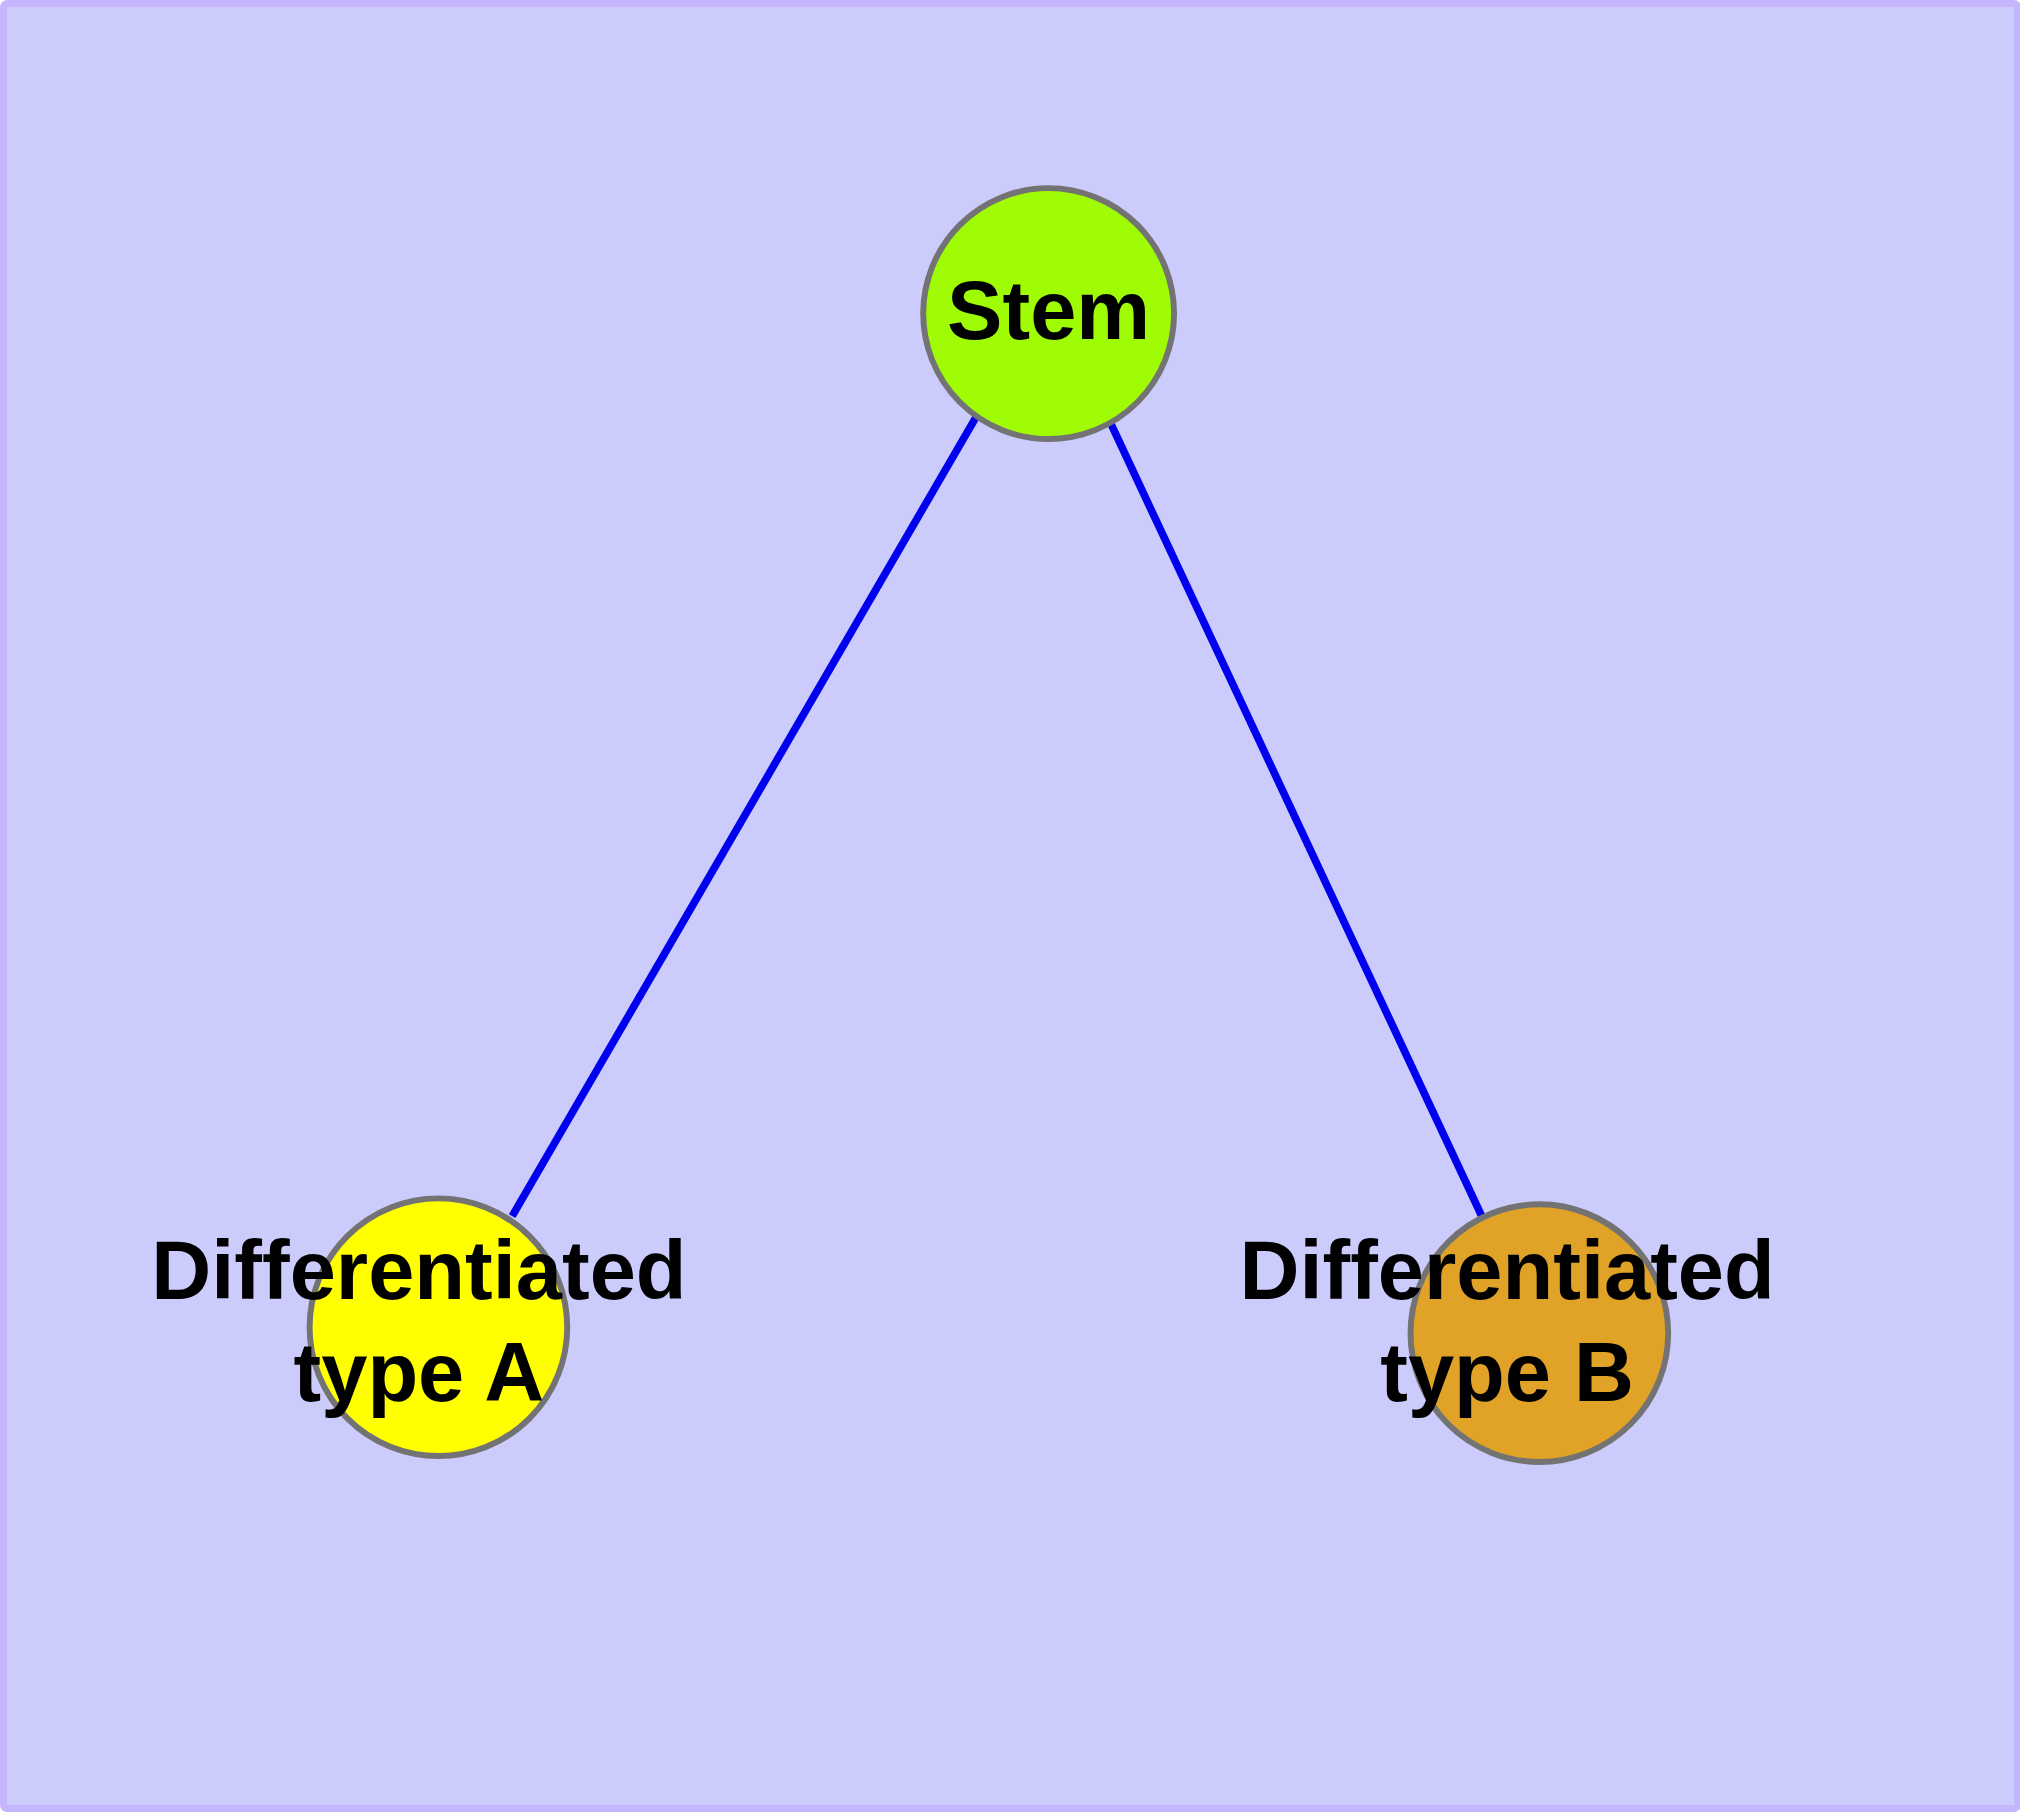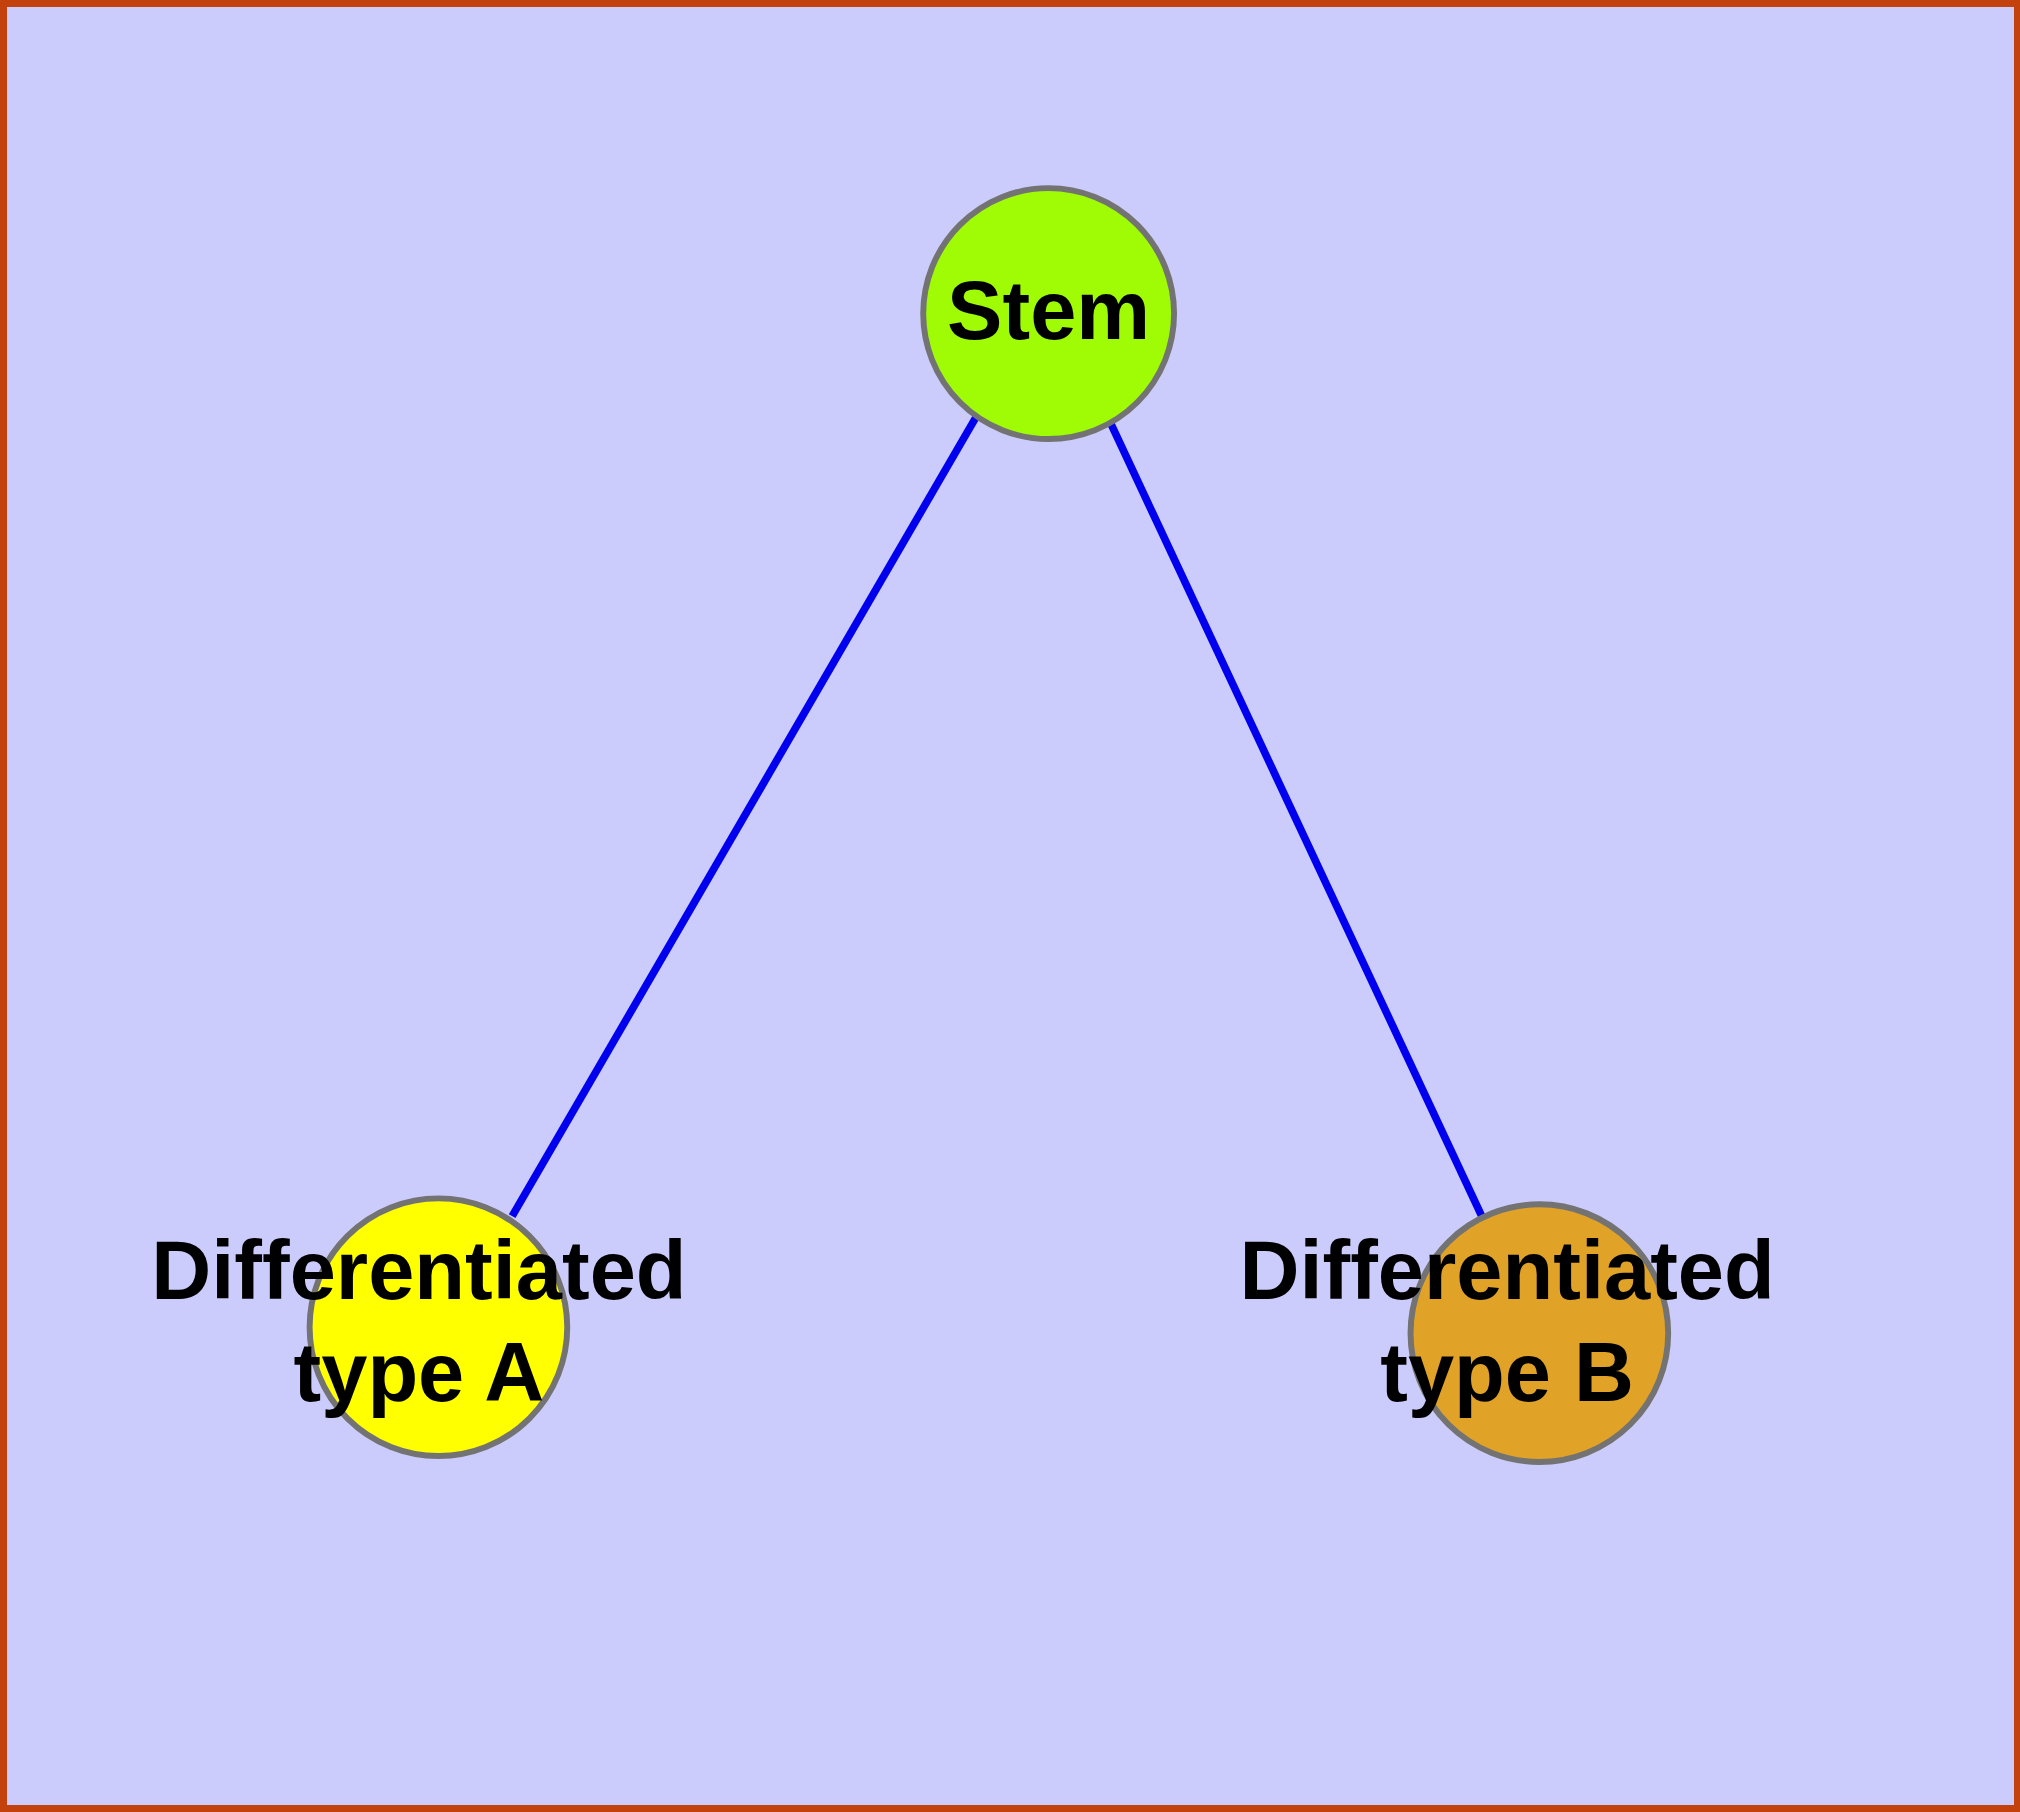--- a/index.html
+++ b/index.html
@@ -4,23 +4,24 @@
 <style>
   html, body {
     margin: 0;
     padding: 0;
     background: #ffffff;
   }
   #canvas {
     position: relative;
     width: 2021px;
     height: 1812px;
-    background: #c2410c;
+    background: #c4b5fd;
     overflow: hidden;
     font-family: "Liberation Sans", sans-serif;
+    border-radius: 7px;
   }
   #plot-bg {
     position: absolute;
     left: 6.8px;
     top: 6.8px;
     width: 2007px;
     height: 1798px;
     background: #ccccfc;
   }
   #graph-svg {

